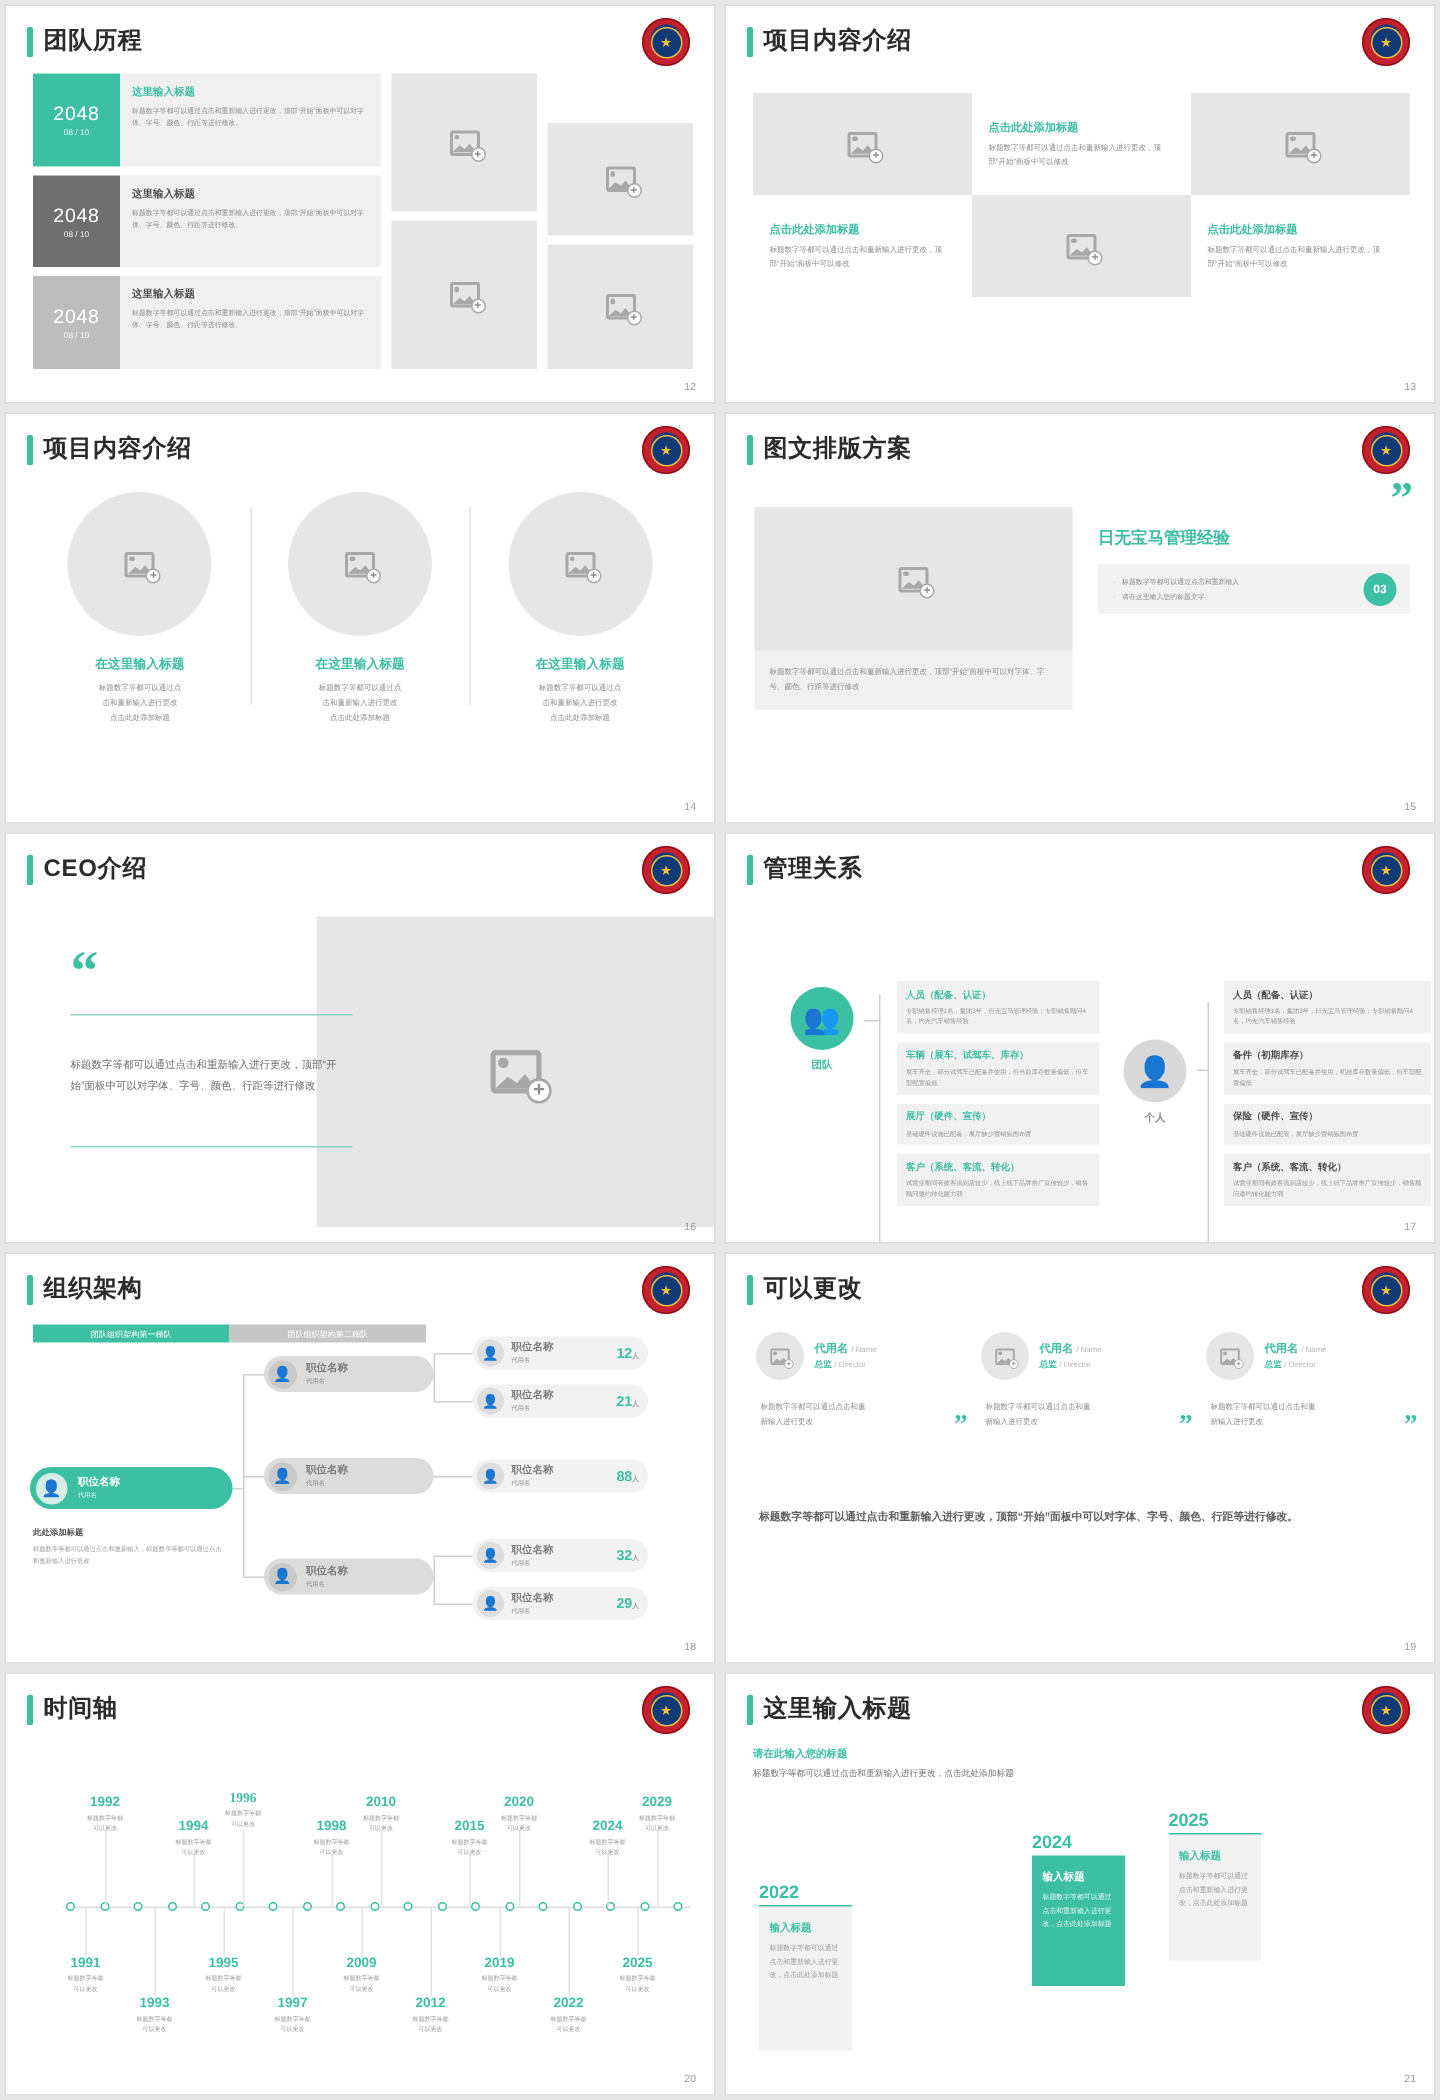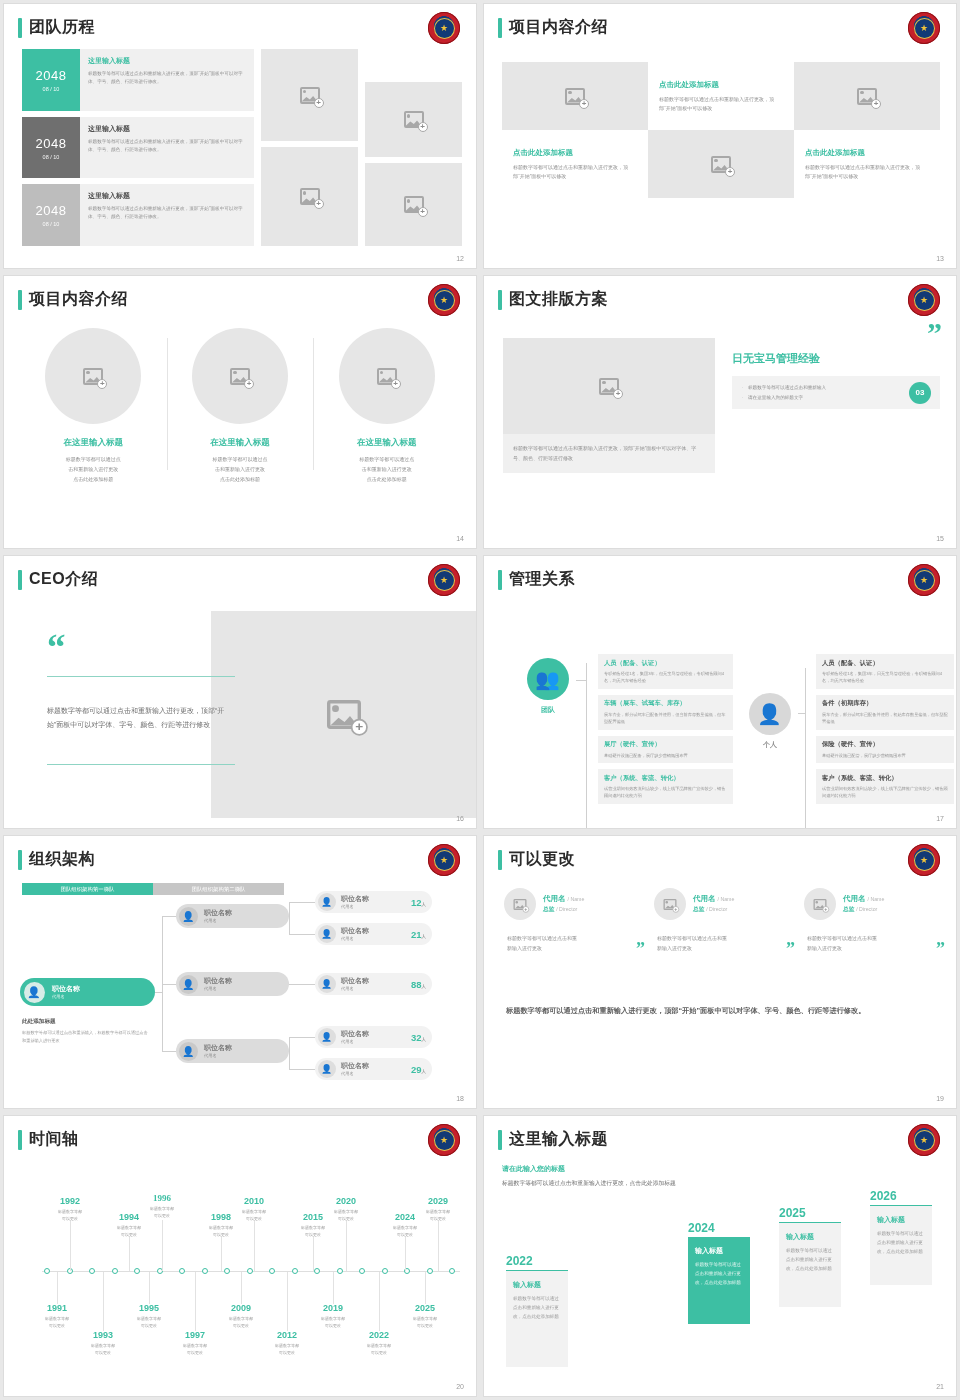--- a/index.html
+++ b/index.html
@@ -844,23 +844,16 @@
         <p>标题数字等都可以通过点击和重新输入进行更改，点击此处添加标题</p>
         </div>
     </div>
     <div class="s21-step" style="left:295px; top:90px;">
       <div class="yr">2025</div>
       <div class="s21-card gray" style="height:85px">
         <h5>输入标题</h5>
         <p>标题数字等都可以通过点击和重新输入进行更改，点击此处添加标题</p>
         </div>
     </div>
-    <div class="s21-step" style="left:386px; top:73px;">
-      <div class="yr">2026</div>
-      <div class="s21-card gray" style="height:80px">
-        <h5>输入标题</h5>
-        <p>标题数字等都可以通过点击和重新输入进行更改，点击此处添加标题</p>
-        </div>
-    </div>
     <div class="pgnum">21</div>
   </div>
 
 </div>
 
 </body></html>

